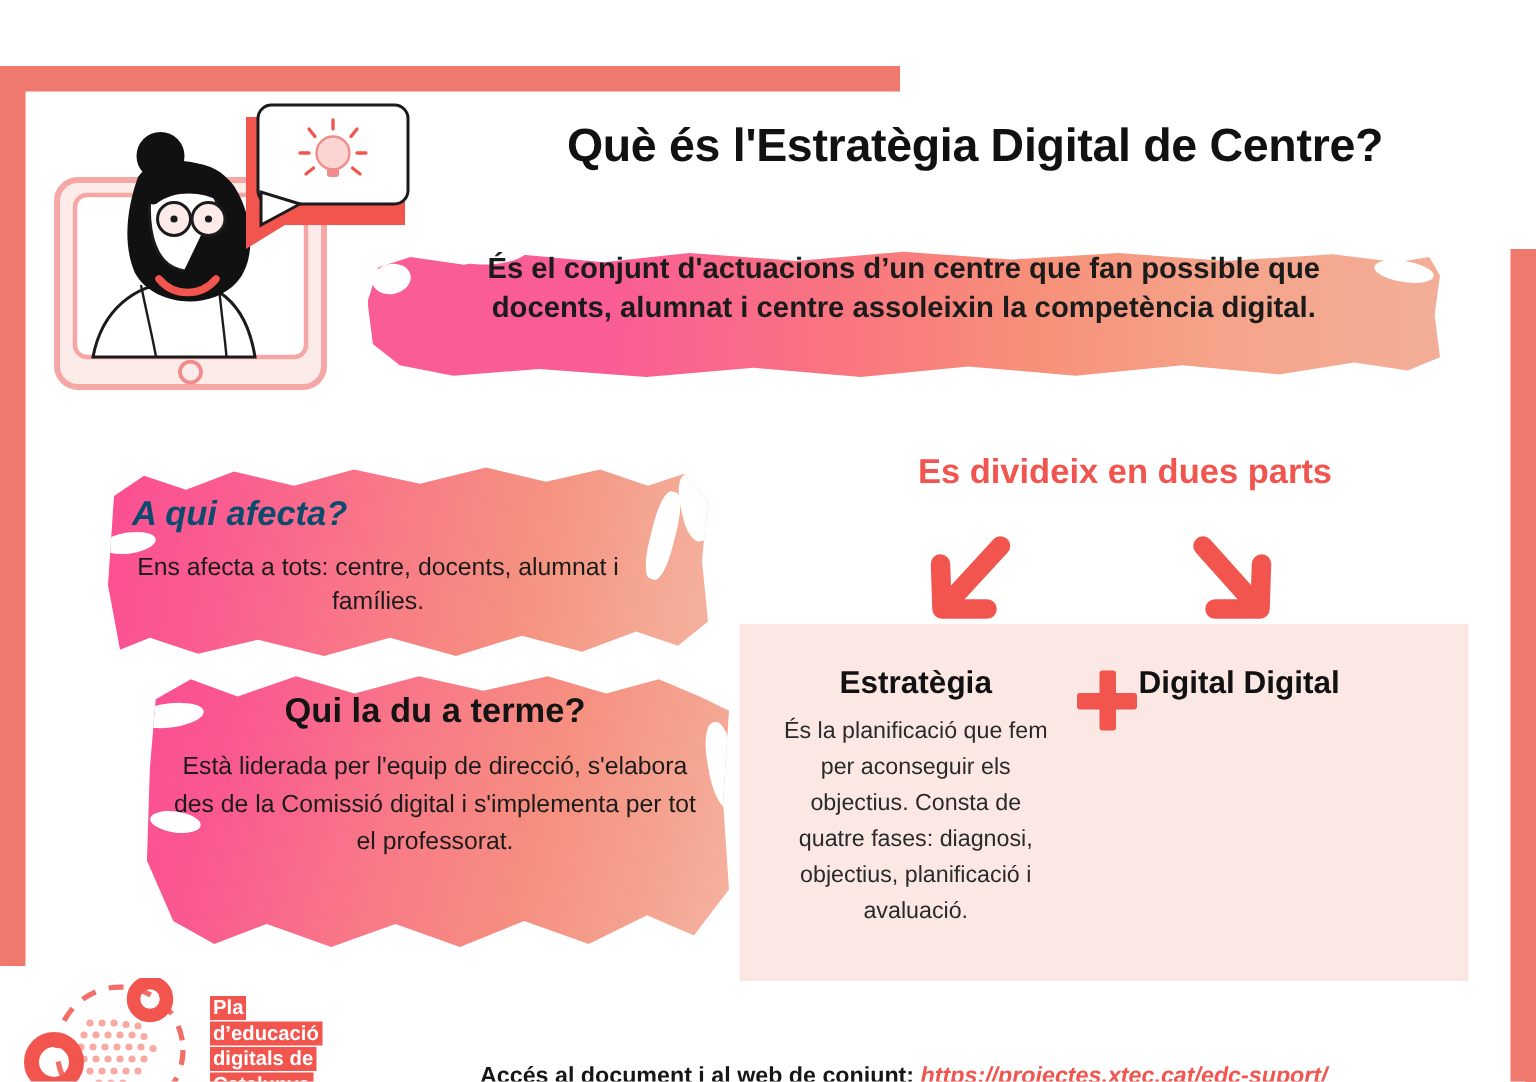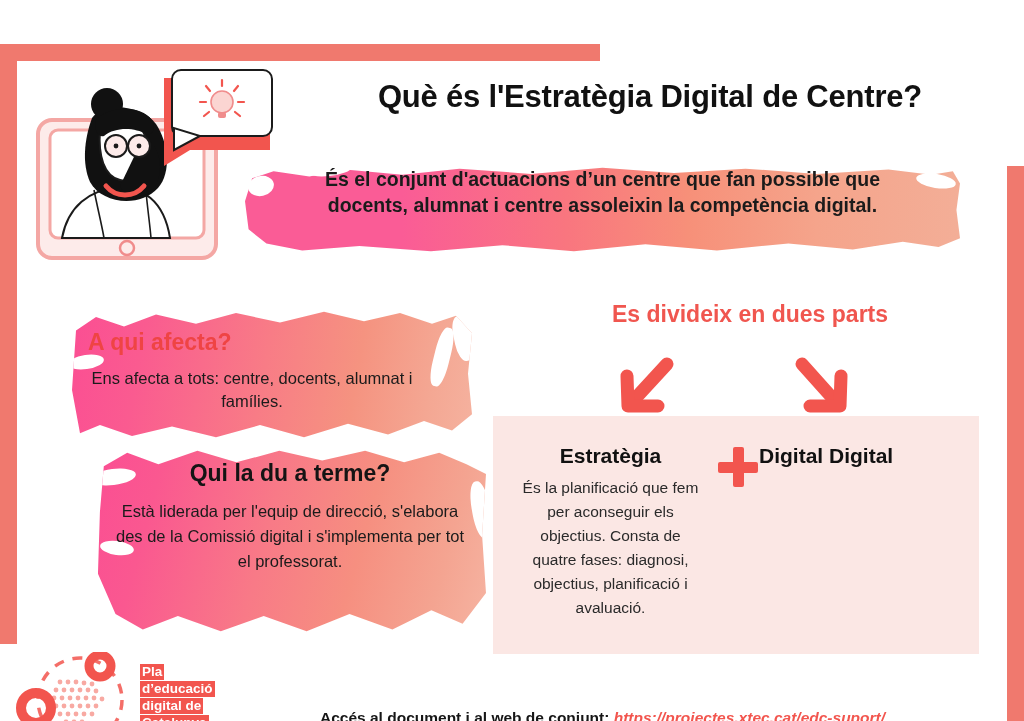--- a/index.html
+++ b/index.html
@@ -81,21 +81,21 @@
       21% 88%, 12% 95%, 5% 87%, 0.5% 66%, 1% 34%
     );
   }
   .brushB .w1{position:absolute;left:-6px;top:22px;width:46px;height:16px;background:#fff;border-radius:50%;transform:rotate(-7deg);}
   .brushB .w2{position:absolute;left:4px;top:94px;width:34px;height:14px;background:#fff;border-radius:50%;transform:rotate(8deg);}
   .brushB .w3{position:absolute;right:-4px;top:34px;width:18px;height:58px;background:#fff;border-radius:45%;transform:rotate(-10deg);}
 
   .blockA-text{
     position:absolute;left:72px;top:285px;width:360px;text-align:center;
   }
-  .blockA-title{font-size:23px;font-weight:bold;color:#ef4444;text-align:left;margin-left:16px;}
+  .blockA-title{font-size:23px;font-weight:bold;color:#0c4a6e;text-align:left;margin-left:16px;font-style:italic;}
   .blockA-body{font-size:16.5px;color:#1b1b1b;line-height:23px;margin-top:11px;}
 
   .blockB-text{
     position:absolute;left:110px;top:416px;width:360px;text-align:center;
   }
   .blockB-title{font-size:23px;font-weight:bold;color:#141414;}
   .blockB-body{font-size:16.5px;color:#1b1b1b;line-height:25px;margin-top:12px;}
 
   
   .divide-title{
@@ -317,18 +317,18 @@
           <circle cx="68" cy="70" r="2.4"></circle>
       </g>
 
       <circle cx="22" cy="56" r="15" fill="none" stroke="#F2554E" stroke-width="10"></circle>
       <circle cx="86" cy="14" r="11" fill="none" stroke="#F2554E" stroke-width="9"></circle>
       <circle cx="72" cy="86" r="11" fill="none" stroke="#F2554E" stroke-width="9"></circle>
     </svg>
     <div class="logo-text">
       <span>Pla</span><br>
       <span>d’educació</span><br>
-      <span>digital de</span><br>
+      <span>digitals de</span><br>
       <span>Catalunya</span>
     </div>
   </div>
 
 </div>
 
 </body></html>

